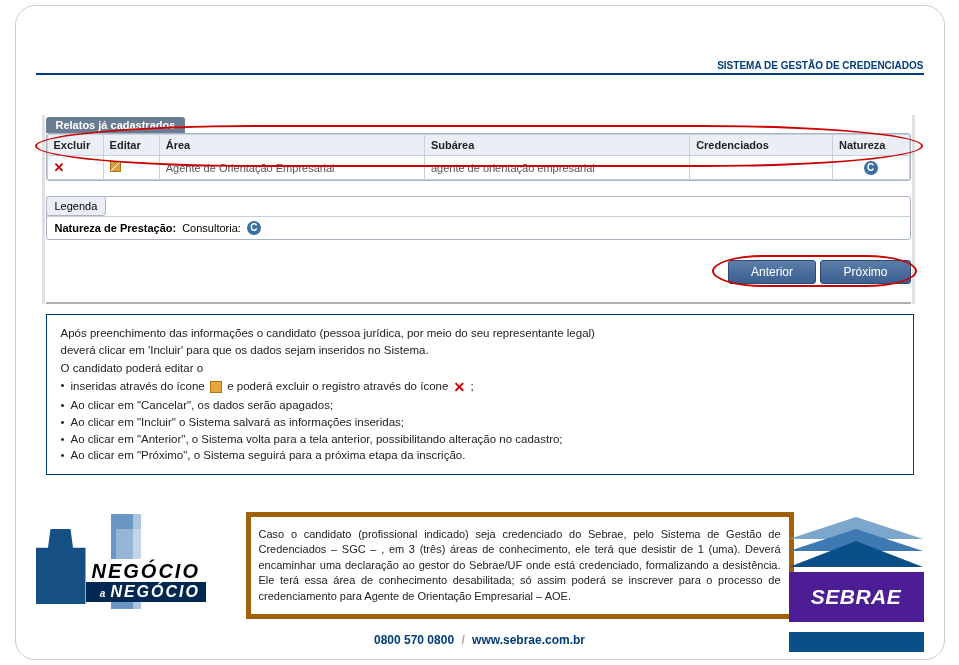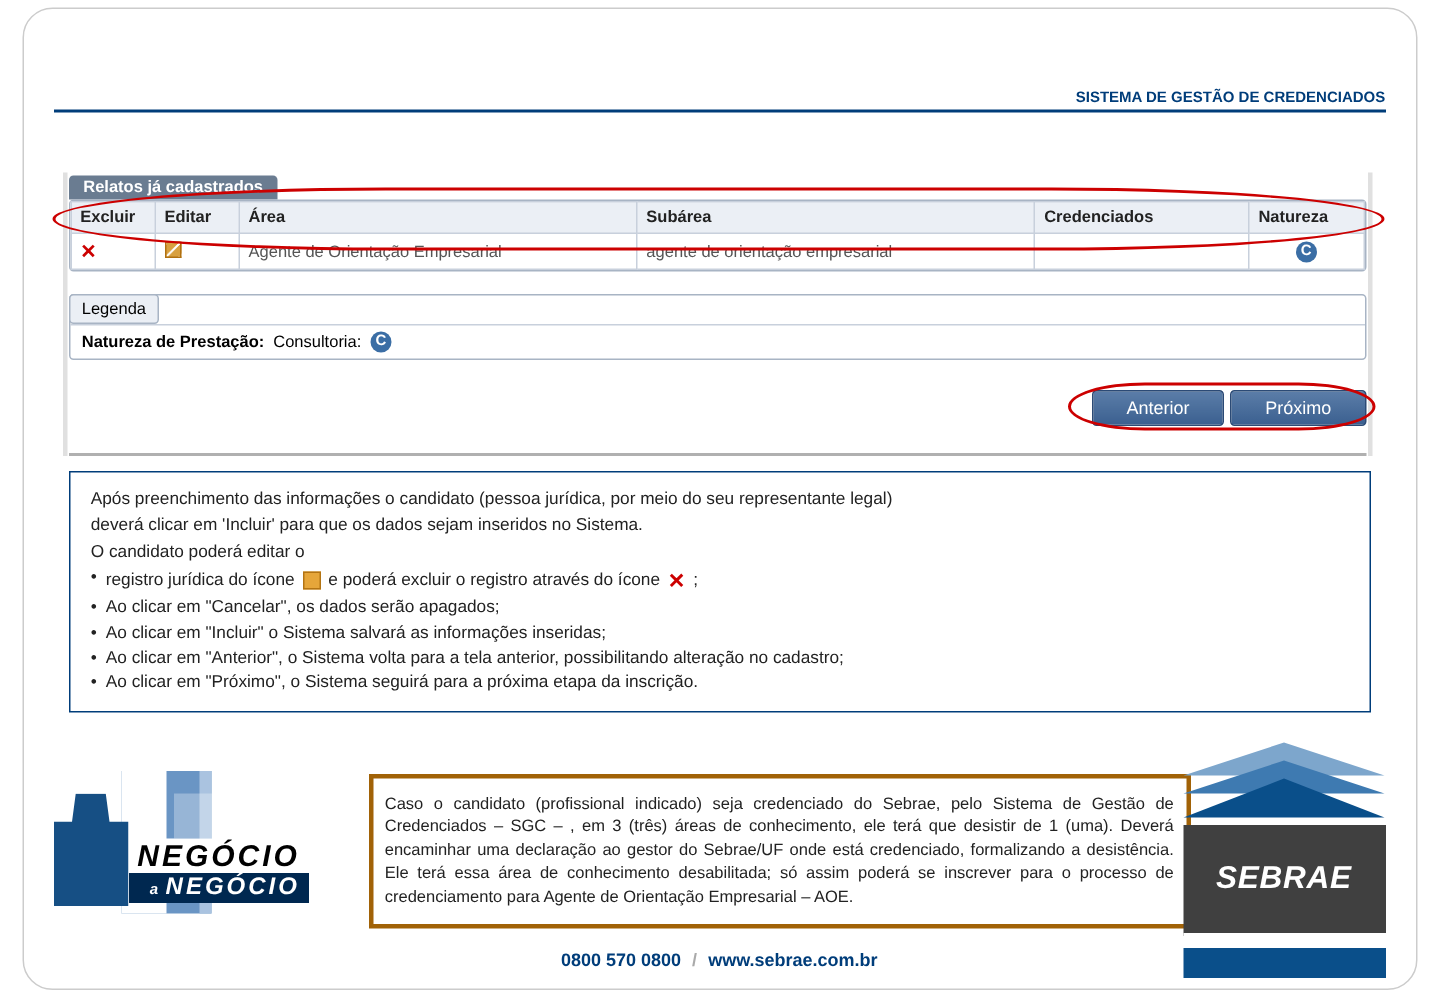--- a/index.html
+++ b/index.html
@@ -202,21 +202,21 @@
     letter-spacing:2px; padding:1px 6px;
     font-style: italic;
   }
   .neg-text .r2 {
     color:#fff; background:#002850; font-size:16px; font-weight:900;
     font-style: italic; letter-spacing:2px; padding:1px 6px;
     text-align:right; margin-top:-2px;
   }
   .neg-text .r2 .small { font-size:10px; margin-right:3px; }
   .info-box {
-    border: 3px solid #a16207;
+    border: 5px solid #a16207;
     font-size: 11px;
     line-height: 1.4;
     padding: 10px 8px;
     flex: 1;
     text-align: justify;
     margin-right: 130px;
     color: #222;
   }
   .sebrae-logo-wrap {
     position: absolute; right: 0px; bottom: -5px;
@@ -227,24 +227,24 @@
   }
   .sebrae-chevrons .chev {
     position: absolute; width: 0; height: 0;
     border-left: 67px solid transparent;
     border-right: 67px solid transparent;
   }
   .chev.c1 { top: 0px; border-bottom: 22px solid #7da6cc; }
   .chev.c2 { top: 12px; border-bottom: 22px solid #3e7ab1; }
   .chev.c3 { top: 24px; border-bottom: 26px solid #0a4f8a; }
   .sebrae-text {
-    background:#404040; color:#fff; text-align:center;
+    background:#4c1d95; color:#fff; text-align:center;
     font-family: 'Arial Black', Arial, sans-serif;
     font-size: 21px; font-weight:900; letter-spacing:0.5px;
-    padding: 24px 4px; font-style: italic;
+    padding: 13px 4px; font-style: italic;
     border-bottom: 2px solid #fff;
   }
   .sebrae-blue-bar {
     background:#0a4f8a; height:20px; width: 135px;
     position: absolute; right:0; bottom:-28px;
   }
   
   .footer {
     position: absolute;
     left: 0; right: 0; bottom: 12px;
@@ -311,21 +311,21 @@
 
     <div class="section-divider"></div>
   </div>
 
   <div class="instruction-box">
     <div>Após preenchimento das informações o candidato (pessoa jurídica, por meio do seu representante legal)</div>
     <div>deverá clicar em 'Incluir' para que os dados sejam inseridos no Sistema.</div>
     <div style="margin-top:2px">O candidato poderá editar o</div>
     <ul>
       <li>
-        <span>registro jurídica do ícone</span>
+        <span>inseridas através do ícone</span>
         <span class="edit-icon-inline"></span>
         <span>e poderá excluir o registro através do ícone</span>
         <span class="x-icon-inline">✕</span>
         <span>;</span>
       </li>
       <li>Ao clicar em "Cancelar", os dados serão apagados;</li>
       <li>Ao clicar em "Incluir" o Sistema salvará as informações inseridas;</li>
       <li>Ao clicar em "Anterior", o Sistema volta para a tela anterior, possibilitando alteração no cadastro;</li>
       <li>Ao clicar em "Próximo", o Sistema seguirá para a próxima etapa da inscrição.</li>
     </ul>

